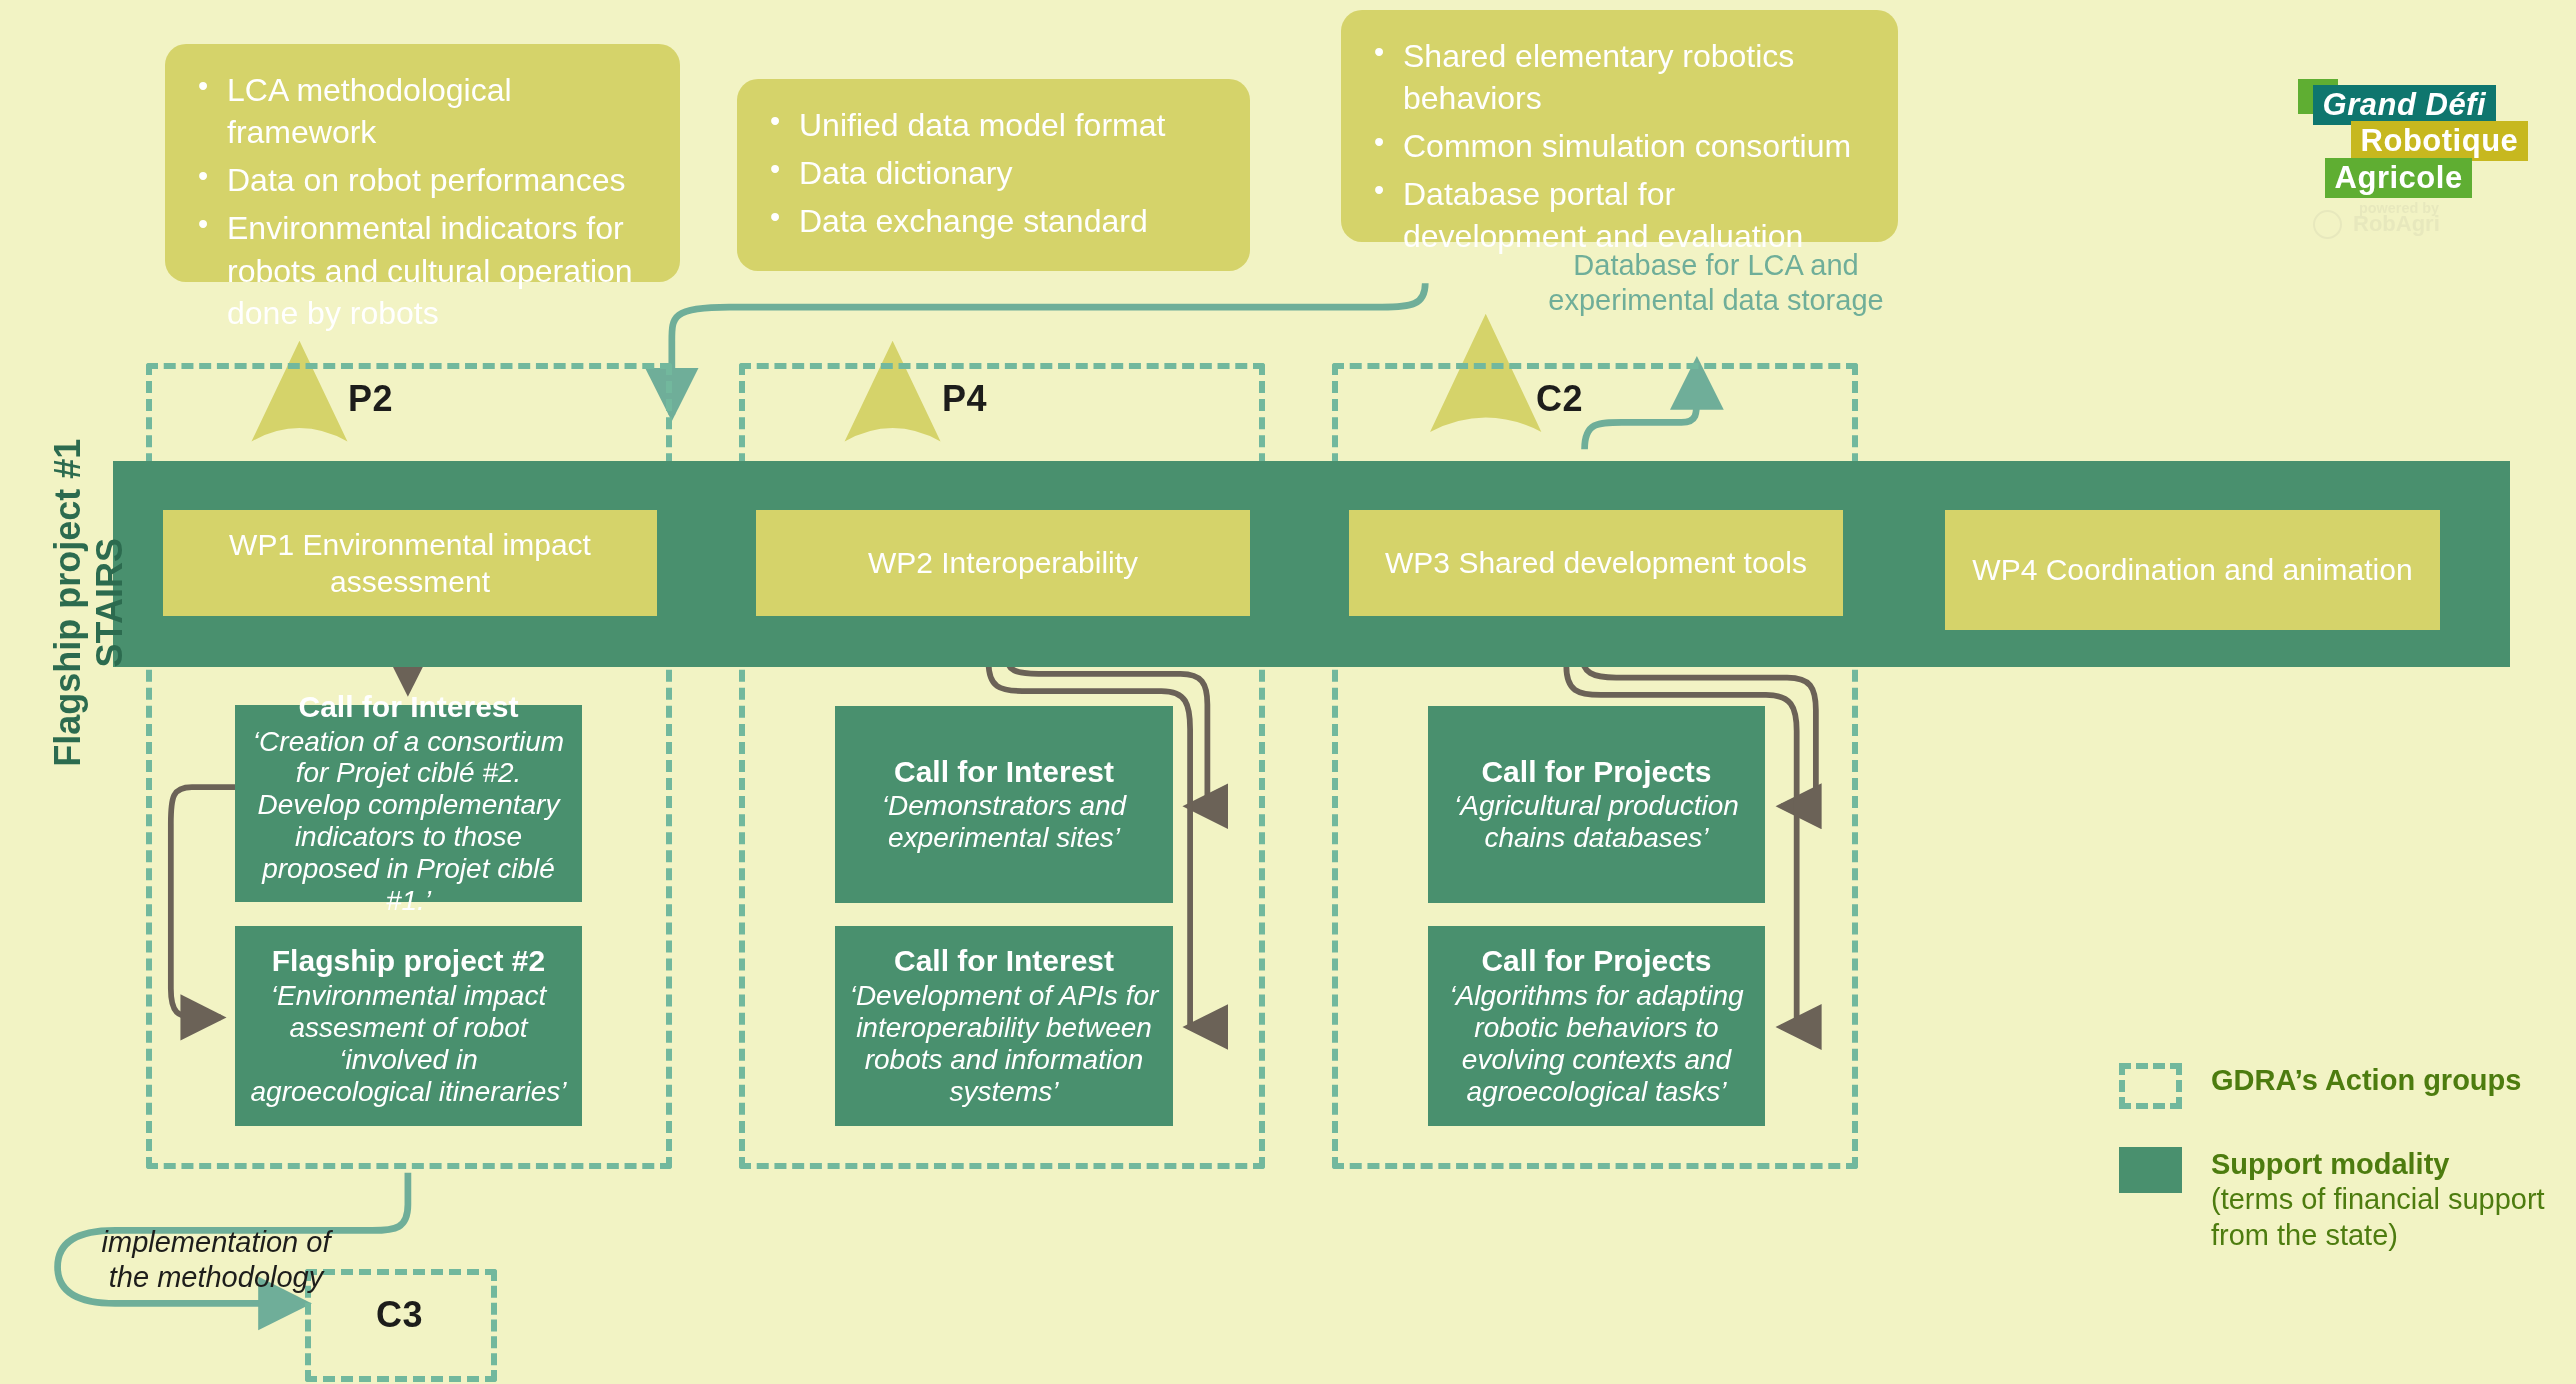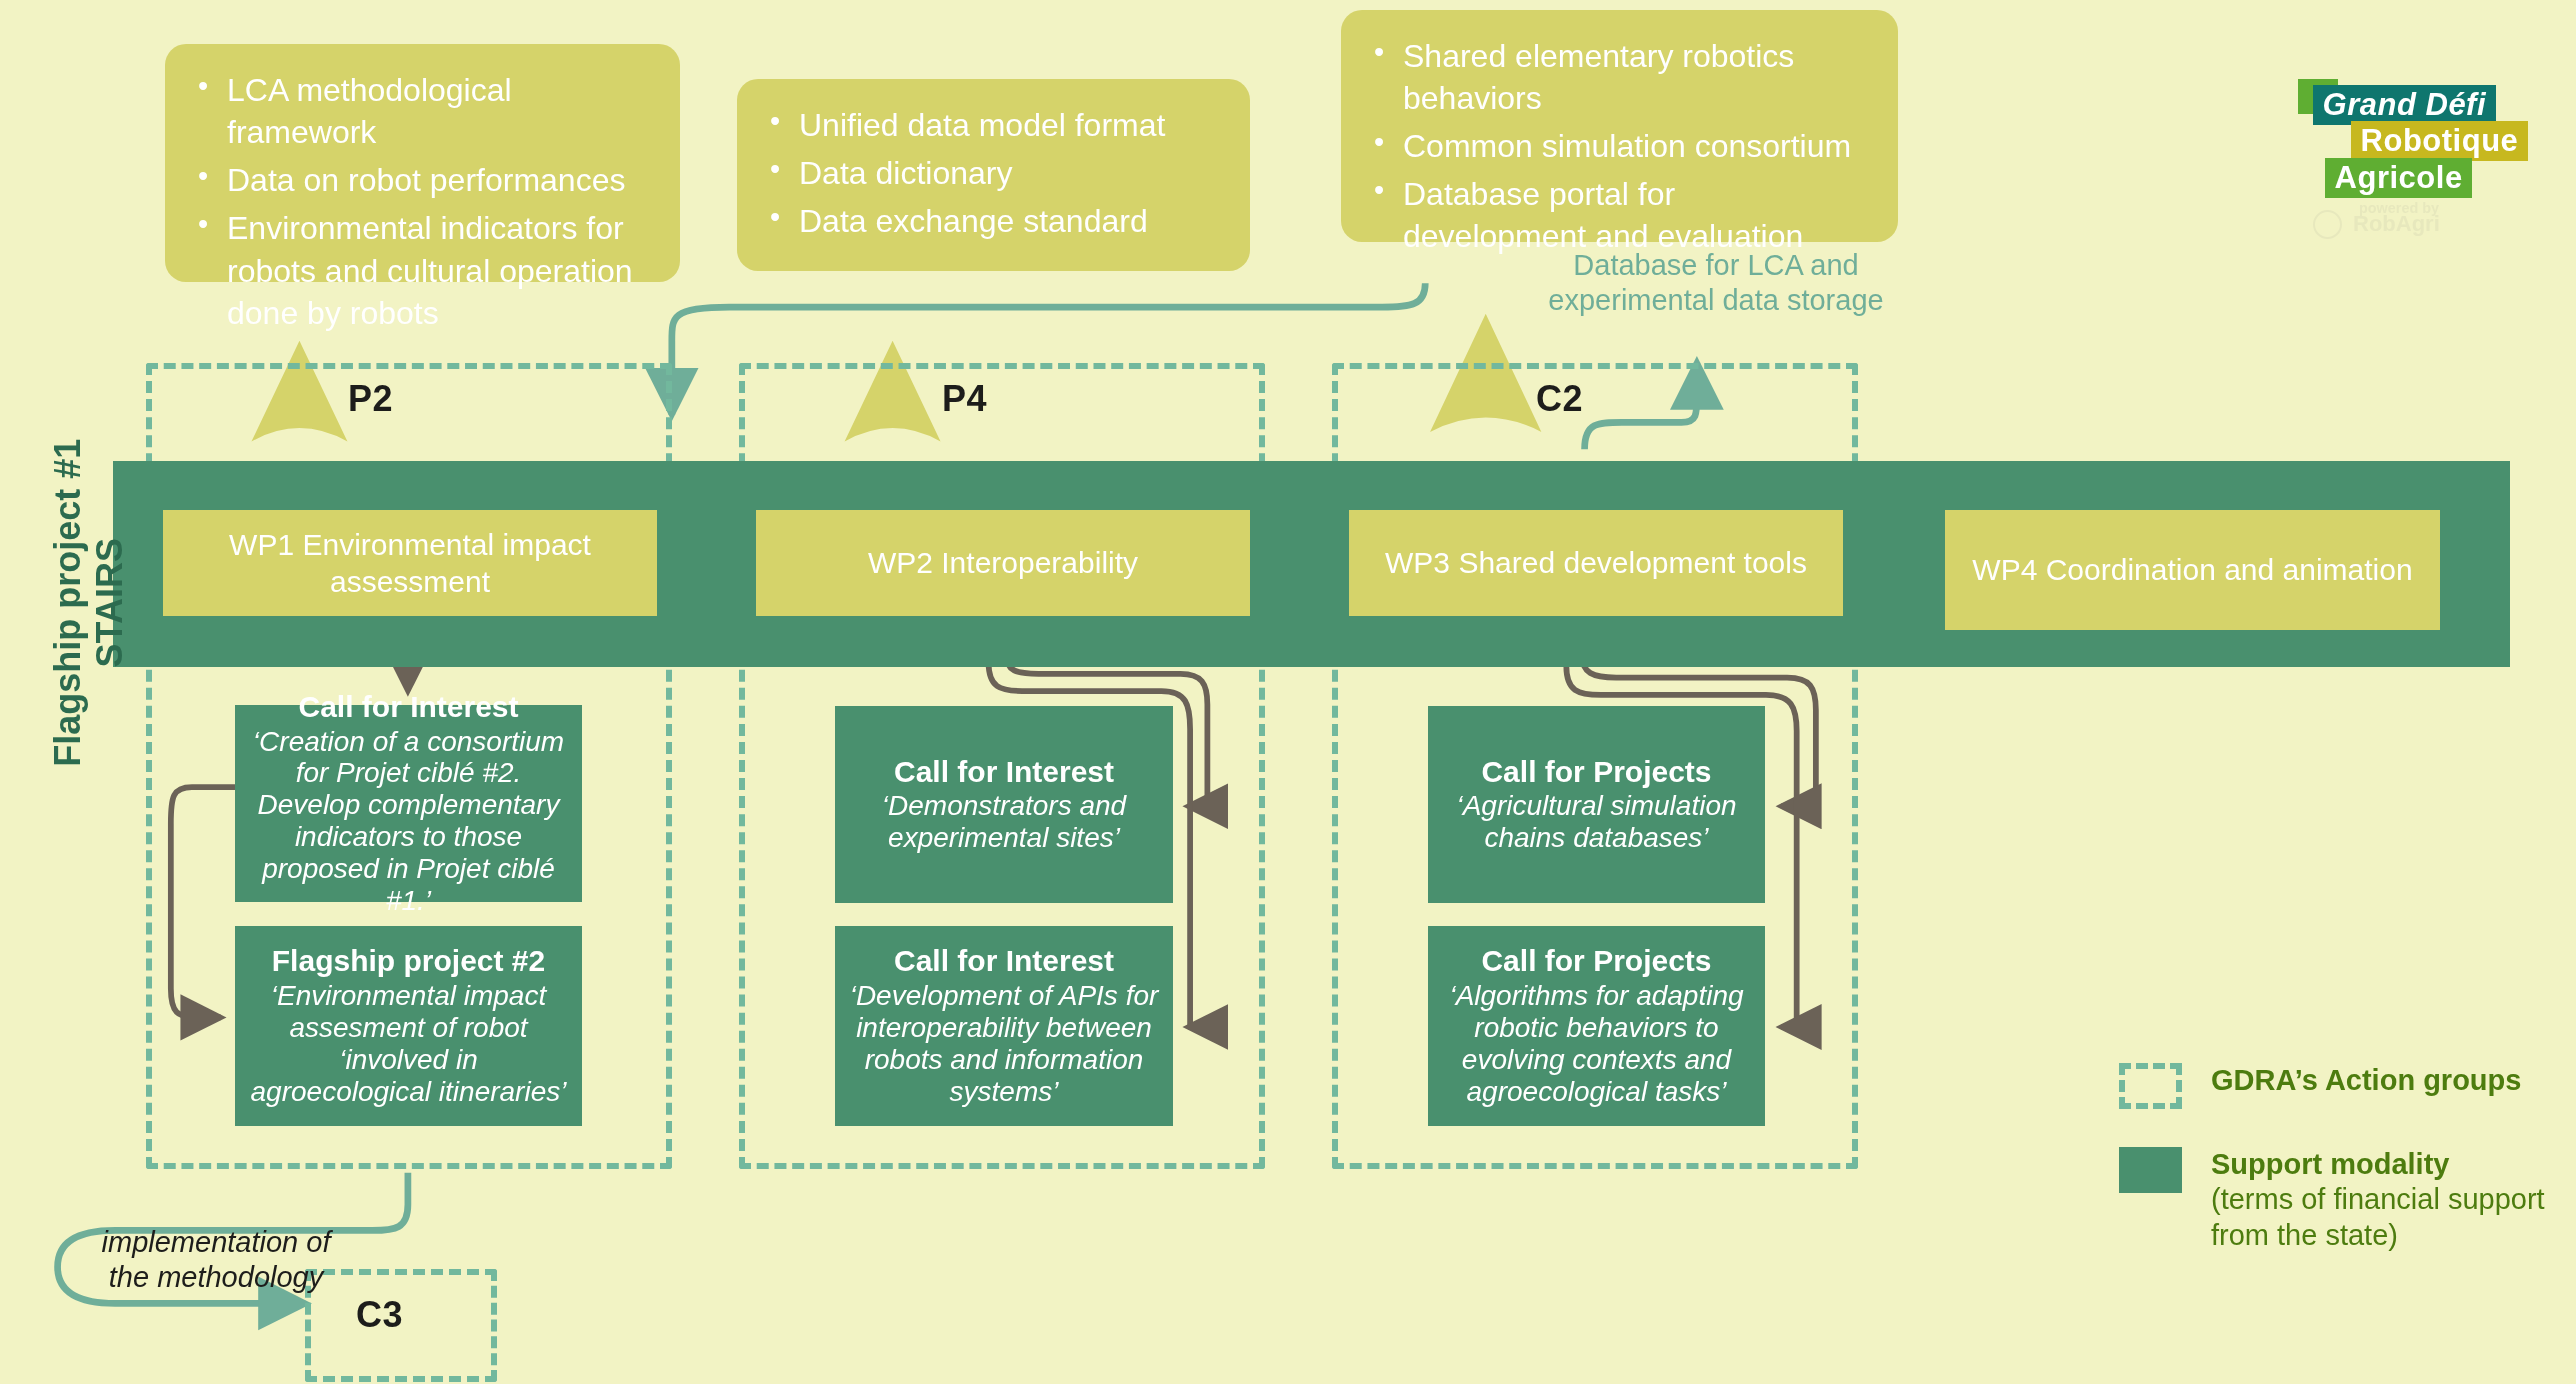--- a/index.html
+++ b/index.html
@@ -254,21 +254,21 @@
   <div class="dashbox" id="dash-p2" style="left:146px;top:363px;width:526px;height:806px;"></div>
   <div class="dashlabel" style="left:348px;top:378px;">P2</div>
 
   <div class="dashbox" id="dash-p4" style="left:739px;top:363px;width:526px;height:806px;"></div>
   <div class="dashlabel" style="left:942px;top:378px;">P4</div>
 
   <div class="dashbox" id="dash-c2" style="left:1332px;top:363px;width:526px;height:806px;"></div>
   <div class="dashlabel" style="left:1536px;top:378px;">C2</div>
 
   <div class="dashbox" id="dash-c3" style="left:305px;top:1269px;width:192px;height:113px;"></div>
-  <div class="dashlabel" style="left:356px;top:1294px;">C3</div>
+  <div class="dashlabel" style="left:376px;top:1294px;">C3</div>
 
   <div id="green-band"></div>
 
   <div id="flagship-title">Flagship project #1
 STAIRS</div>
 
   <div class="wpbox" id="wp-1">
     <span>WP1 Environmental impact assessment</span>
   </div>
   <div class="wpbox" id="wp-2">
@@ -292,21 +292,21 @@
   <div class="card" id="card-3">
     <div class="card-title">Call for Interest</div>
     <div class="card-sub">‘Demonstrators and experimental sites’</div>
   </div>
   <div class="card" id="card-4">
     <div class="card-title">Call for Interest</div>
     <div class="card-sub">‘Development of APIs for interoperability between robots and information systems’</div>
   </div>
   <div class="card" id="card-5">
     <div class="card-title">Call for Projects</div>
-    <div class="card-sub">‘Agricultural simulation chains databases’</div>
+    <div class="card-sub">‘Agricultural production chains databases’</div>
   </div>
   <div class="card" id="card-6">
     <div class="card-title">Call for Projects</div>
     <div class="card-sub">‘Algorithms for adapting robotic behaviors to evolving contexts and agroecological tasks’</div>
   </div>
 
   <div id="anno-impl" style="white-space:pre-line;">implementation of
 the methodology</div>
 
   <div id="legend">

